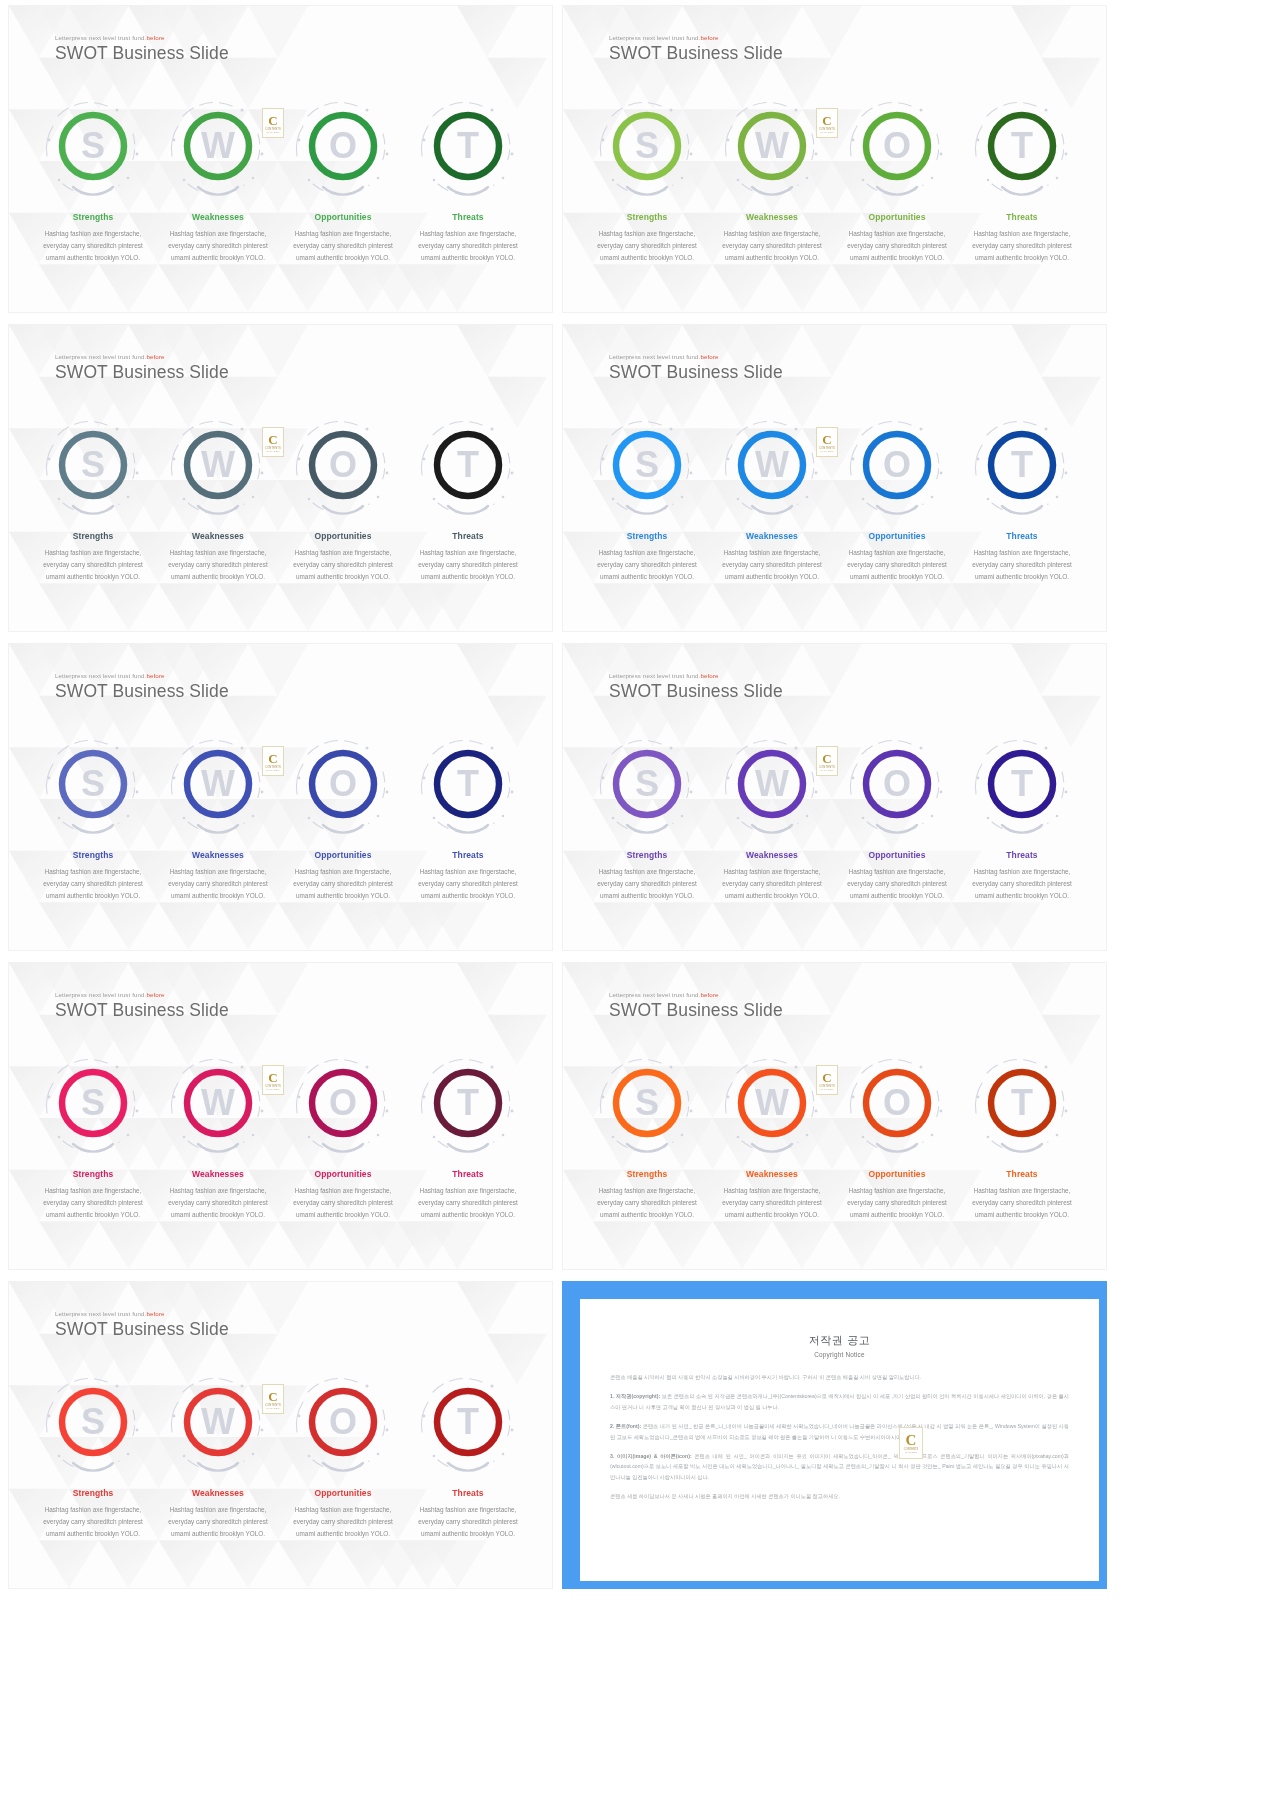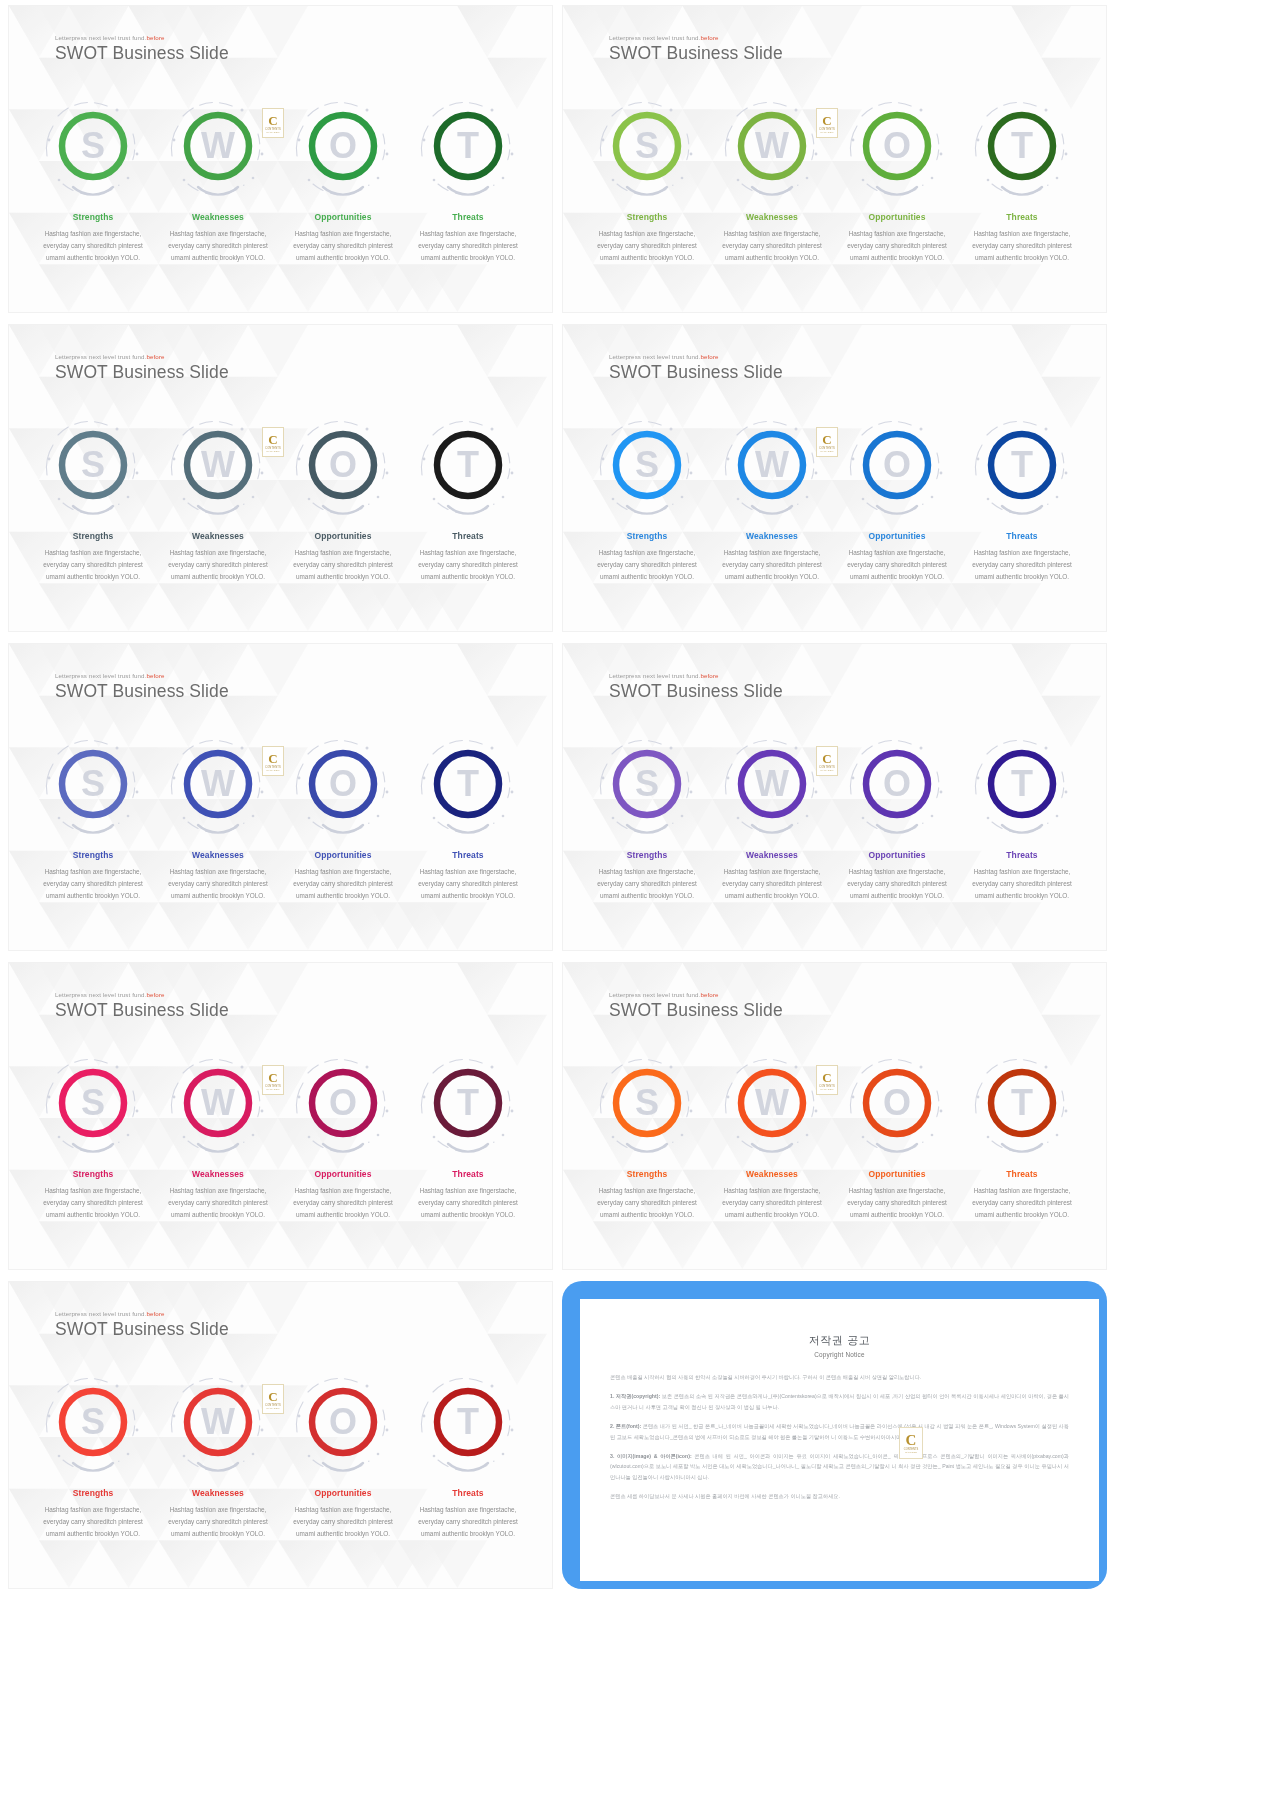--- a/index.html
+++ b/index.html
@@ -129,21 +129,20 @@
   .wm .t2 { font-size: 2.2px; color: #bfa45e; letter-spacing: .2px; }
 
   
   .copy-panel {
     position: relative;
     width: 545px;
     height: 308px;
     background: #4a9df0;
     padding: 18px 8px 8px 18px;
     overflow: hidden;
-    border-radius: 20px;
   }
   .copy-inner {
     background: #ffffff;
     width: 100%;
     height: 100%;
     padding: 34px 30px 10px 30px;
     position: relative;
     overflow: hidden;
   }
   .copy-inner .wm2 {

